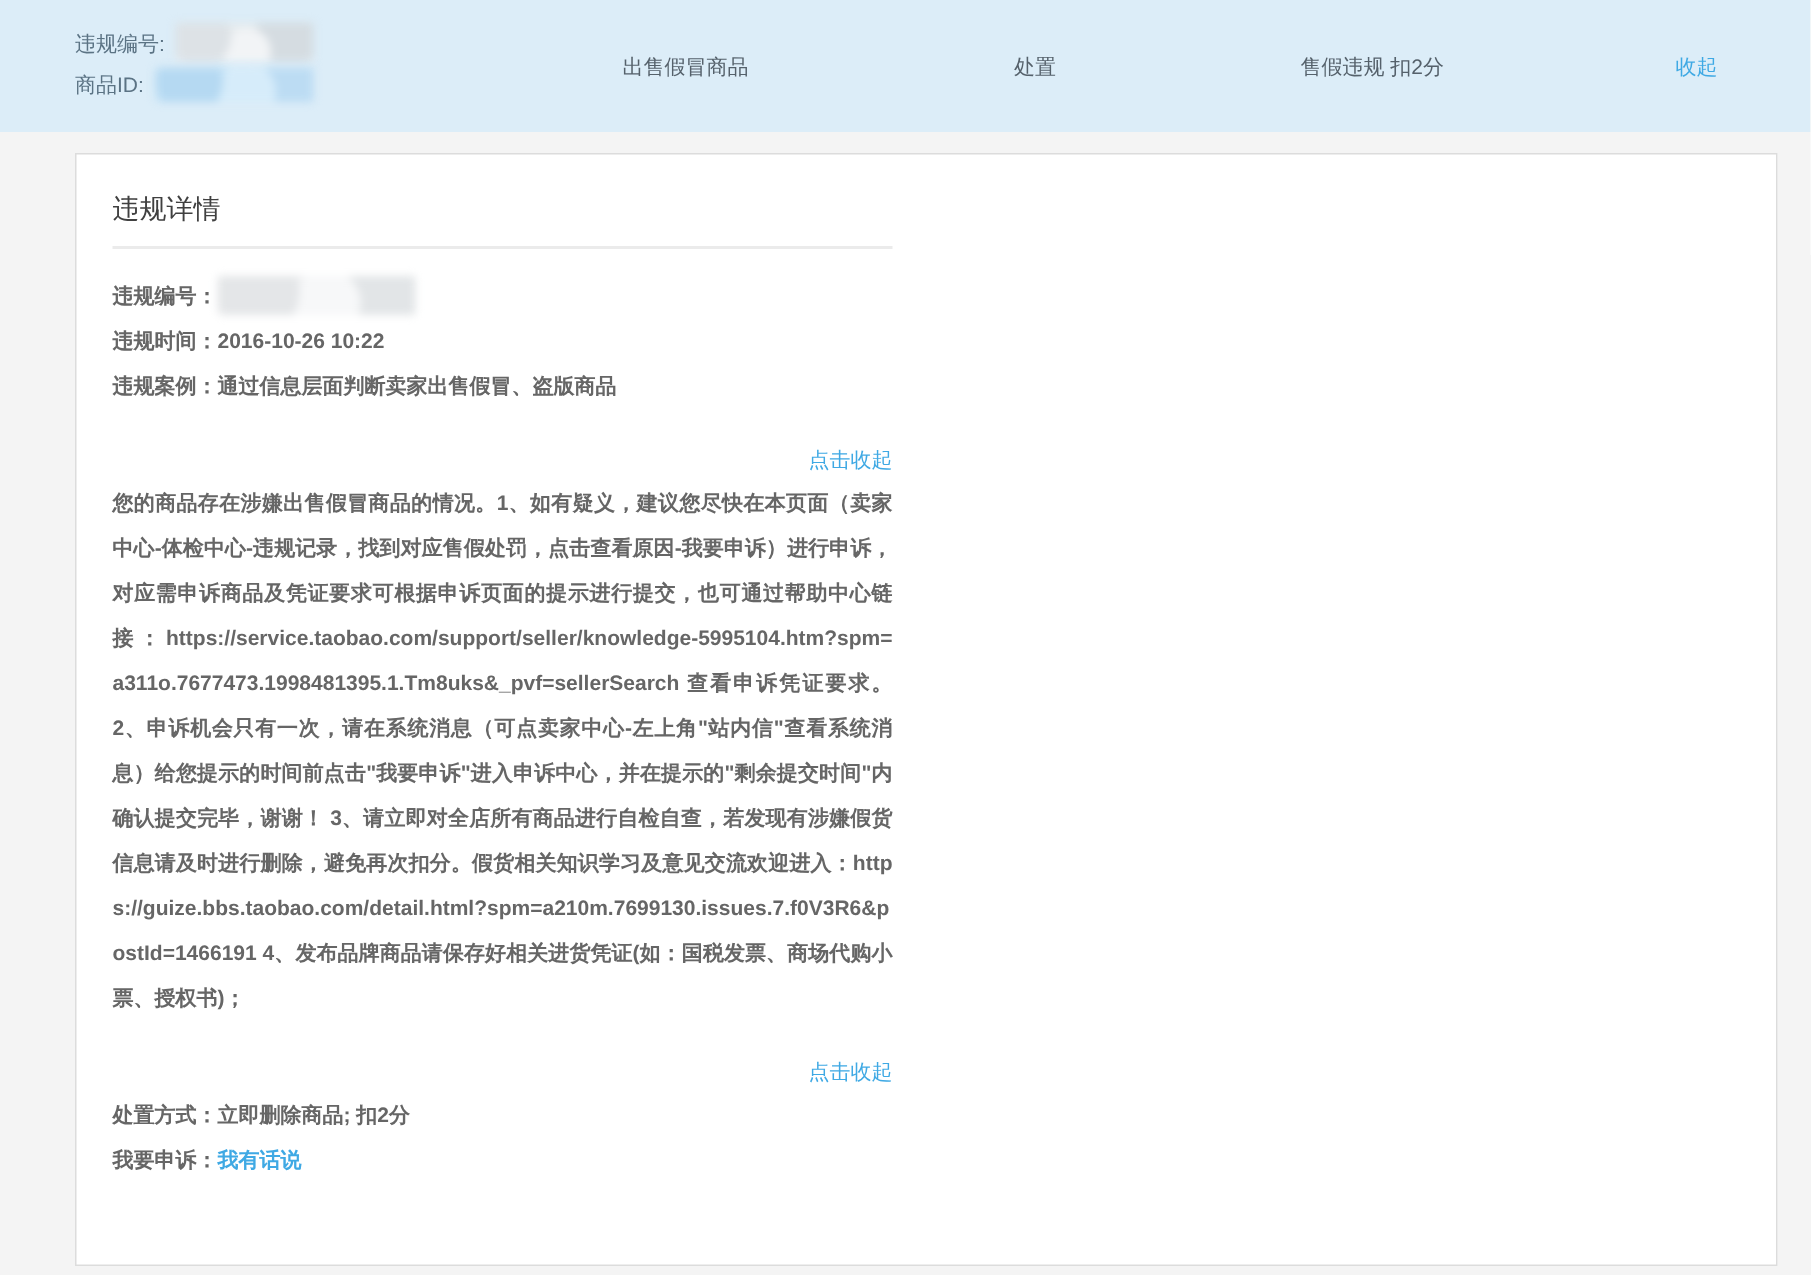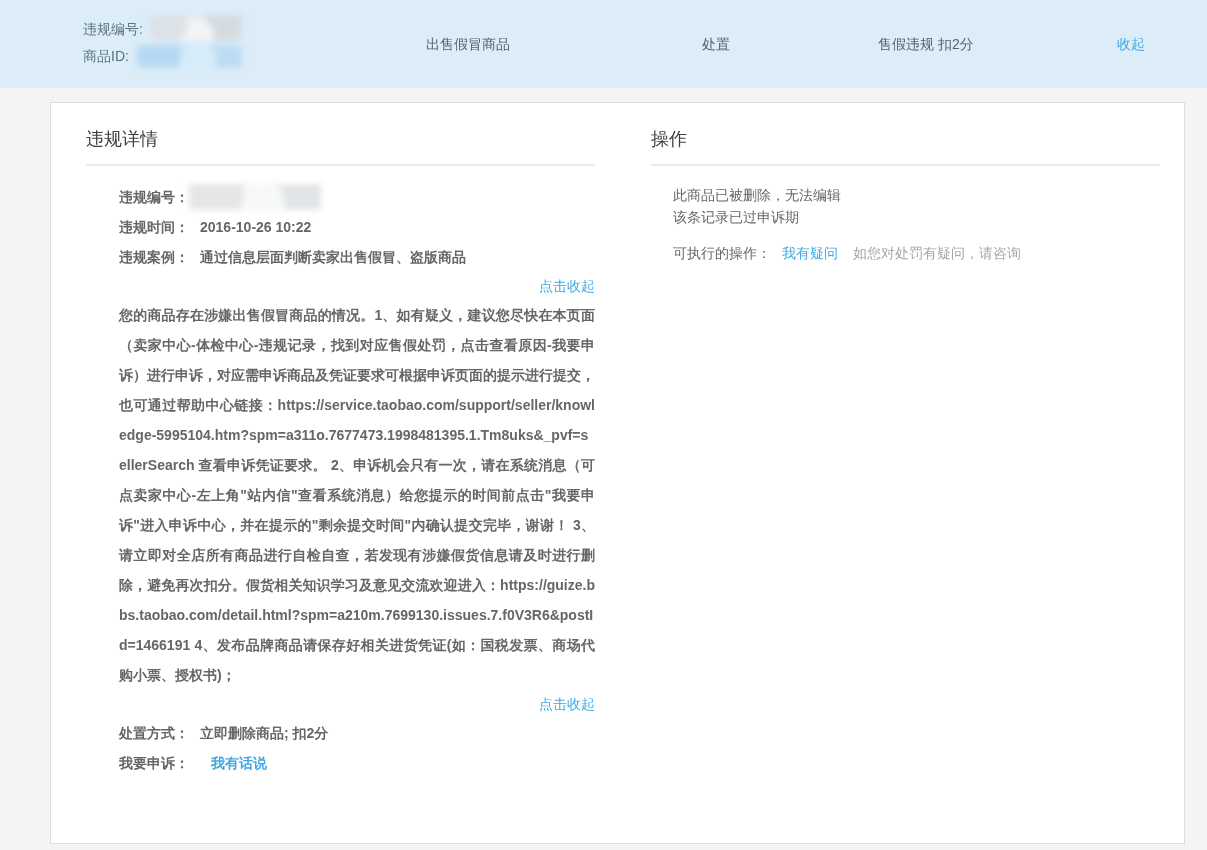--- a/index.html
+++ b/index.html
@@ -1,15 +1,15 @@
 <!DOCTYPE html>
 <html><head>
 <meta charset="utf-8">
 <style>
-  * { box-sizing: border-box; padding-left: 11px; }
+  * { box-sizing: border-box; }
   html, body { margin: 0; padding: 0; }
   body {
     width: 1207px; height: 850px;
     background: #f4f4f4;
     font-family: "Liberation Sans", "DejaVu Sans", sans-serif;
     font-size: 14px; color: #666;
     overflow: hidden;
   }
 
   
@@ -34,21 +34,21 @@
   .blur-blue {
     width: 106px; height: 23px; margin-left: 7px;
     background:
       radial-gradient(circle at 22% 40%, #b5d9f2 0 26%, rgba(0,0,0,0) 27%),
       radial-gradient(circle at 58% 70%, #d6ecfa 0 30%, rgba(0,0,0,0) 31%),
       radial-gradient(circle at 85% 35%, #bcdcf3 0 28%, rgba(0,0,0,0) 29%),
       linear-gradient(100deg, #c9e5f7, #bfe0f5 55%, #d2e9f8);
   }
   .topbar-item { position: absolute; top: 36px; line-height: 16px; }
   .ti-1 { left: 415px; }
-  .ti-2 { left: 691px; }
+  .ti-2 { left: 676px; }
   .ti-3 { left: 867px; }
   .topbar-collapse {
     position: absolute; right: 62px; top: 36px;
     color: #3fa9e4; cursor: pointer; line-height: 16px;
   }
 
   
   .card {
     width: 1135px; min-height: 742px;
     margin: 14px 22px 6px 50px;
@@ -62,21 +62,21 @@
   h2.sec {
     font-size: 18px; font-weight: normal; color: #404040;
     margin: 0; padding: 8px 0 13px 0;
     border-bottom: 2px solid #ebebeb;
   }
   .rows { margin-top: 16px; }
   .row { display: flex; line-height: 30px; font-weight: bold; }
   .row .lbl { white-space: nowrap; }
   .row .val { flex: 1; }
   .val.justify { text-align: justify; word-break: break-all; }
-  .row-link { text-align: right; line-height: 28px; }
+  .row-link { text-align: right; line-height: 28px; margin-top: 20px; }
   a.link { color: #3fa9e4; text-decoration: none; cursor: pointer; }
   .blur-card {
     width: 132px; height: 26px; margin-top: 2px;
     background:
       radial-gradient(circle at 20% 40%, #e4e6e8 0 26%, rgba(0,0,0,0) 27%),
       radial-gradient(circle at 55% 70%, #f7f8f9 0 30%, rgba(0,0,0,0) 31%),
       radial-gradient(circle at 84% 30%, #e2e5e7 0 28%, rgba(0,0,0,0) 29%),
       linear-gradient(100deg, #f0f1f2, #e8eaec 55%, #f3f4f5);
   }
 
@@ -144,25 +144,14 @@
       </div>
 
       <div class="row">
         <span class="lbl">我要申诉：</span>
         <span class="val"><a class="link">我有话说</a></span>
       </div>
 
     </div>
   </div>
 
-  <div class="col col-right">
-    <h2 class="sec">操作</h2>
-    <div class="status-block">
-      <div>此商品已被删除，无法编辑</div>
-      <div>该条记录已过申诉期</div>
-    </div>
-    <div class="ops-row">
-      <span>可执行的操作：</span><a class="link">我有疑问</a>
-      <span class="hint">如您对处罚有疑问，请咨询</span>
-    </div>
-  </div>
 
 </div>
 
 </body></html>

